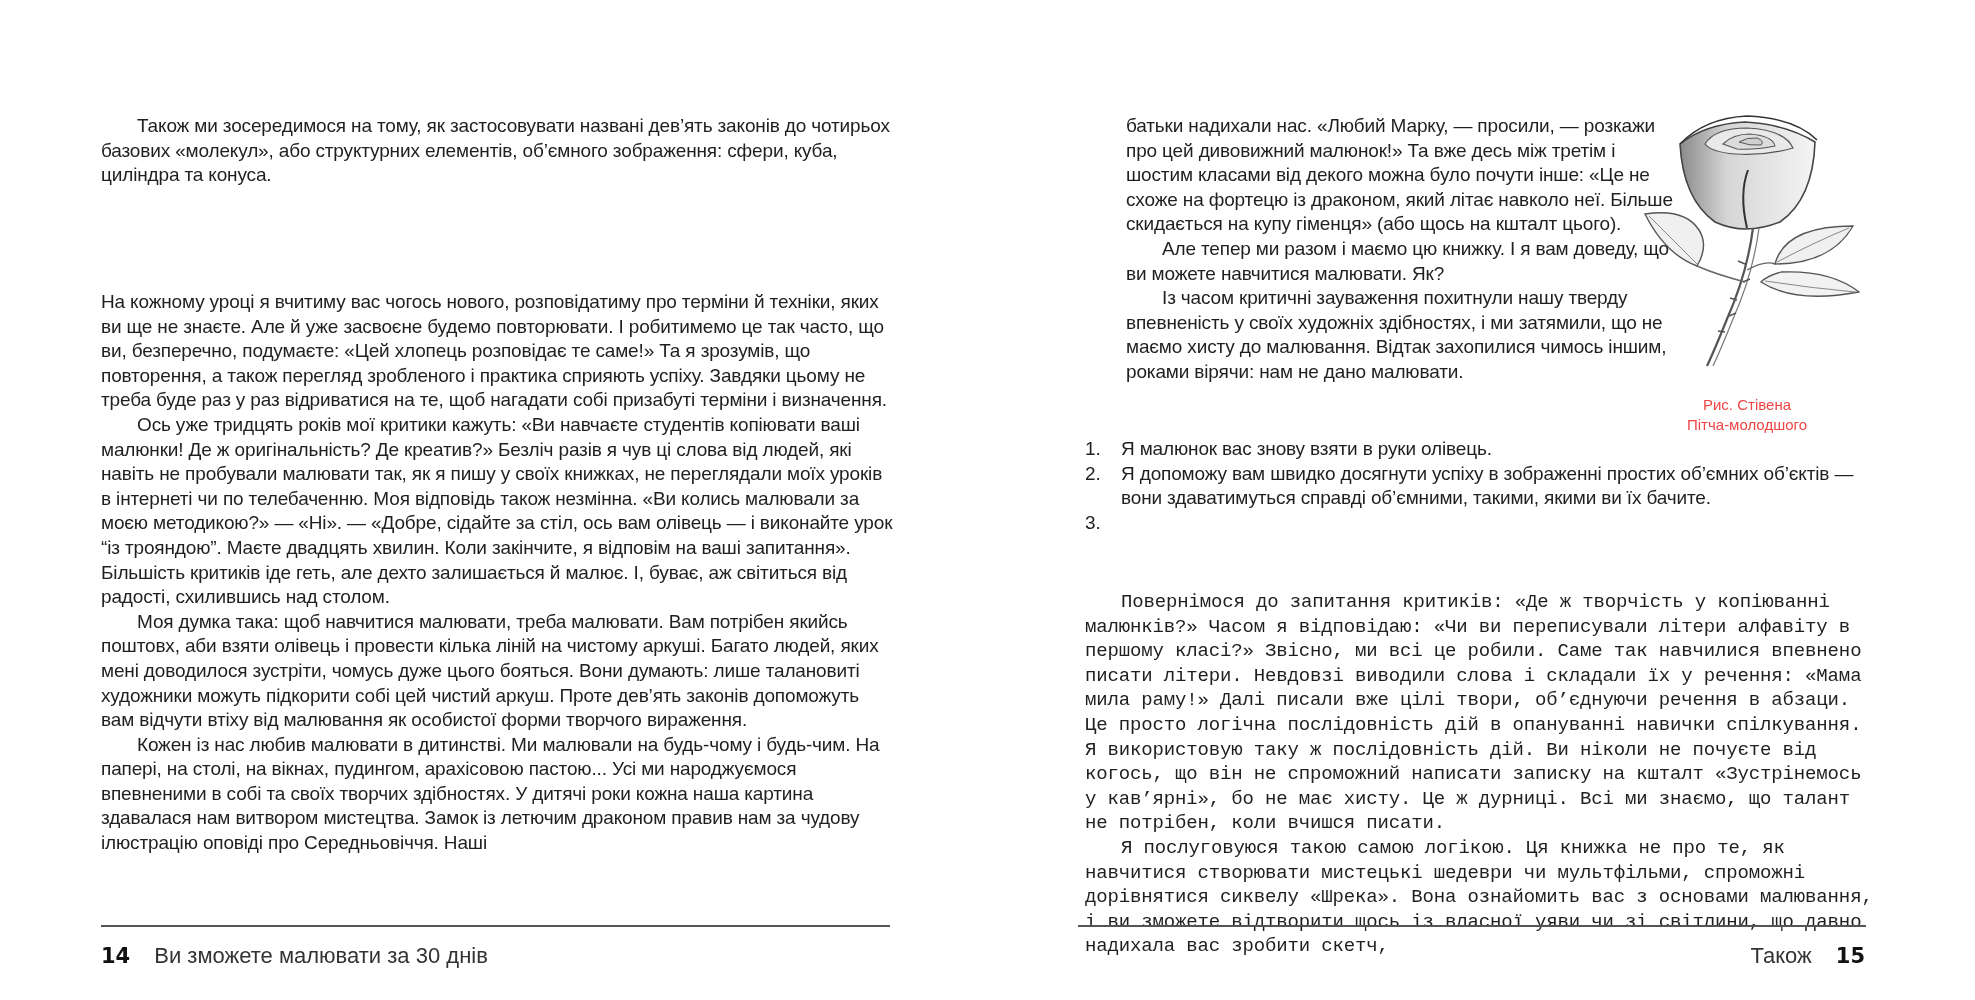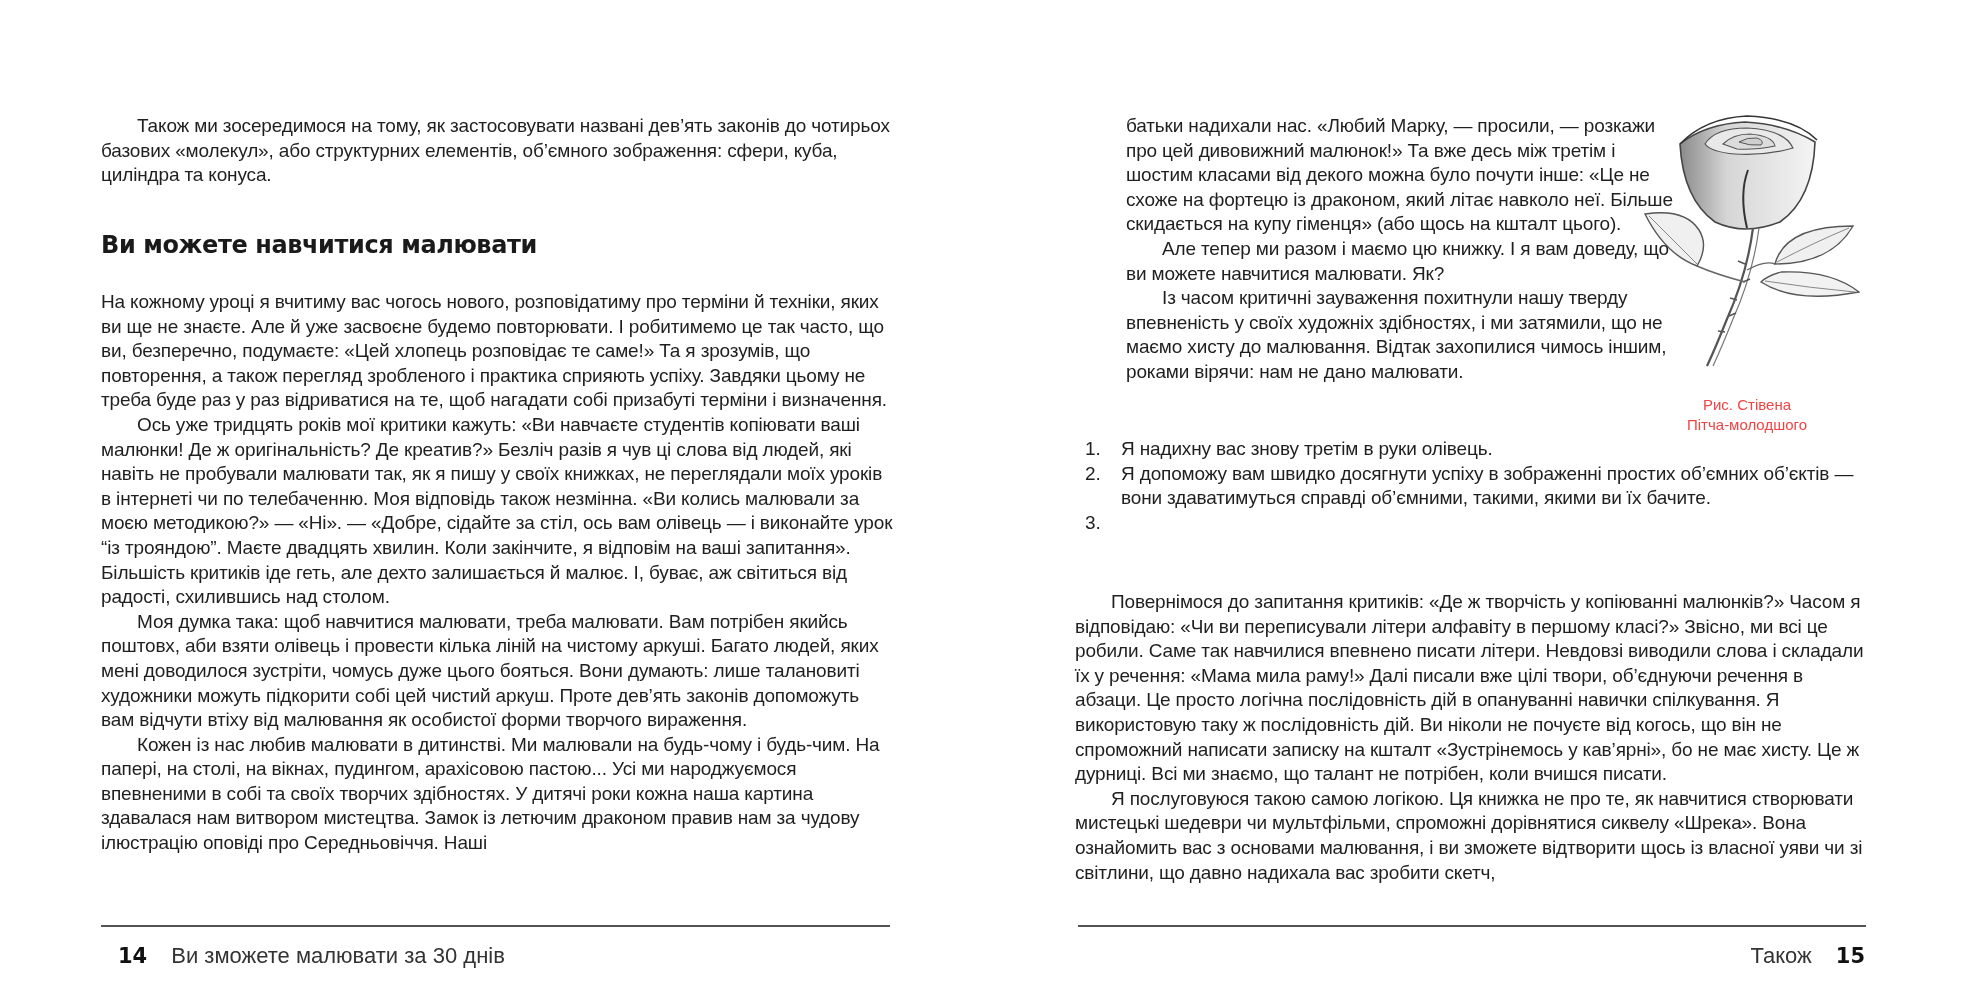--- a/index.html
+++ b/index.html
@@ -19,54 +19,53 @@
   .left-top { left: 101px; top: 114px; width: 790px; }
   .heading {
     position: absolute; left: 101px; top: 231px;
     font-family: "DejaVu Sans", sans-serif; font-weight: bold;
     font-size: 24px; color: #1a1a1a; margin: 0; letter-spacing: -0.4px;
   }
   .left-body { left: 101px; top: 290px; width: 792px; }
 
   .right-top { left: 98px; top: 114px; width: 550px; margin-left: 41px; }
   .right-list { left: 98px; top: 437px; width: 790px; }
-  .right-body { left: 88px; top: 590px; width: 790px; }
+  .right-body { left: 98px; top: 590px; width: 790px; font-family: Liberation Mono, monospace; }
 
   ol.list { margin: 0; padding: 0; list-style: none; }
   ol.list li { position: relative; padding-left: 36px; }
   ol.list li .num { position: absolute; left: 0; top: 0; }
 
   .figure { position: absolute; left: 640px; top: 104px; width: 240px; }
   .figure svg { display: block; margin-left: 8px; }
   .caption {
     text-align: center; font-size: 15px; line-height: 20px; color: #ef4444;
     margin-top: 16px; width: 240px;
   }
 
   .rule { position: absolute; top: 925px; height: 2px; background: #555; }
   .rule-left { left: 101px; width: 789px; }
   .rule-right { left: 91px; width: 788px; }
 
   .footer { position: absolute; top: 941px; font-size: 22px; line-height: 30px; color: #333; }
   .footer .pno { font-family: "DejaVu Sans", sans-serif; font-weight: bold; color: #111; font-size: 21px; }
-  .footer-left { left: 118px; text-align: center; }
+  .footer-left { left: 101px; text-align: center; }
   .footer-left .pno { margin-right: 24px; }
   .footer-left .ftitle { font-weight: 300; }
   .footer-right { right: 110px; }
   .footer-right .pno { margin-left: 24px; }
 </style>
 </head>
 <body>
 
 <div class="page page-left">
   <div class="text-block left-top">
     <p class="indent">Також ми зосередимося на тому, як застосовувати названі дев’ять законів до чотирьох базових «молекул», або структурних елементів, об’ємного зображення: сфери, куба, циліндра та конуса.</p>
   </div>
 
-  <h2 class="heading">Ви можете навчитися малювати</h2>
 
   <div class="text-block left-body">
     <p>На кожному уроці я вчитиму вас чогось нового, розповідатиму про терміни й техніки, яких ви ще не знаєте. Але й уже засвоєне будемо повторювати. І робитимемо це так часто, що ви, безперечно, подумаєте: «Цей хлопець розповідає те саме!» Та я зрозумів, що повторення, а також перегляд зробленого і практика сприяють успіху. Завдяки цьому не треба буде раз у раз відриватися на те, щоб нагадати собі призабуті терміни і визначення.</p>
     <p class="indent">Ось уже тридцять років мої критики кажуть: «Ви навчаєте студентів копіювати ваші малюнки! Де ж оригінальність? Де креатив?» Безліч разів я чув ці слова від людей, які навіть не пробували малювати так, як я пишу у своїх книжках, не переглядали моїх уроків в інтернеті чи по телебаченню. Моя відповідь також незмінна. «Ви колись малювали за моєю методикою?» — «Ні». — «Добре, сідайте за стіл, ось вам олівець — і виконайте урок “із трояндою”. Маєте двадцять хвилин. Коли закінчите, я відповім на ваші запитання». Більшість критиків іде геть, але дехто залишається й малює. І, буває, аж світиться від радості, схилившись над столом.</p>
     <p class="indent">Моя думка така: щоб навчитися малювати, треба малювати. Вам потрібен якийсь поштовх, аби взяти олівець і провести кілька ліній на чистому аркуші. Багато людей, яких мені доводилося зустріти, чомусь дуже цього бояться. Вони думають: лише талановиті художники можуть підкорити собі цей чистий аркуш. Проте дев’ять законів допоможуть вам відчути втіху від малювання як особистої форми творчого вираження.</p>
     <p class="indent">Кожен із нас любив малювати в дитинстві. Ми малювали на будь-чому і будь-чим. На папері, на столі, на вікнах, пудингом, арахісовою пастою... Усі ми народжуємося впевненими в собі та своїх творчих здібностях. У дитячі роки кожна наша картина здавалася нам витвором мистецтва. Замок із летючим драконом правив нам за чудову ілюстрацію оповіді про Середньовіччя. Наші</p>
   </div>
 
   <div class="rule rule-left"></div>
   <div class="footer footer-left">
@@ -117,21 +116,21 @@
       <path d="M130 177 Q176 184 220 188" fill="none" stroke="#888" stroke-width="1"></path>
     </svg>
     <div class="caption">
       <div>Рис. Стівена</div>
       <div>Пітча-молодшого</div>
     </div>
   </div>
 
   <div class="text-block right-list">
     <ol class="list">
-      <li><span class="num">1.</span><span>Я надихну вас знову третім в руки олівець.</span></li>
+      <li><span class="num">1.</span><span>Я малюнок вас знову взяти в руки олівець.</span></li>
       <li><span class="num">2.</span><span>Я допоможу вам швидко досягнути успіху в зображенні простих об’ємних об’єктів — вони здаватимуться справді об’ємними, такими, якими ви їх бачите.</span></li>
       <li><span class="num">3.</span></li>
     </ol>
   </div>
 
   <div class="text-block right-body">
     <p class="indent">Повернімося до запитання критиків: «Де ж творчість у копіюванні малюнків?» Часом я відповідаю: «Чи ви переписували літери алфавіту в першому класі?» Звісно, ми всі це робили. Саме так навчилися впевнено писати літери. Невдовзі виводили слова і складали їх у речення: «Мама мила раму!» Далі писали вже цілі твори, об’єднуючи речення в абзаци. Це просто логічна послідовність дій в опануванні навички спілкування. Я використовую таку ж послідовність дій. Ви ніколи не почуєте від когось, що він не спроможний написати записку на кшталт «Зустрінемось у кав’ярні», бо не має хисту. Це ж дурниці. Всі ми знаємо, що талант не потрібен, коли вчишся писати.</p>
     <p class="indent">Я послуговуюся такою самою логікою. Ця книжка не про те, як навчитися створювати мистецькі шедеври чи мультфільми, спроможні дорівнятися сиквелу «Шрека». Вона ознайомить вас з основами малювання, і ви зможете відтворити щось із власної уяви чи зі світлини, що давно надихала вас зробити скетч,</p>
   </div>
 

